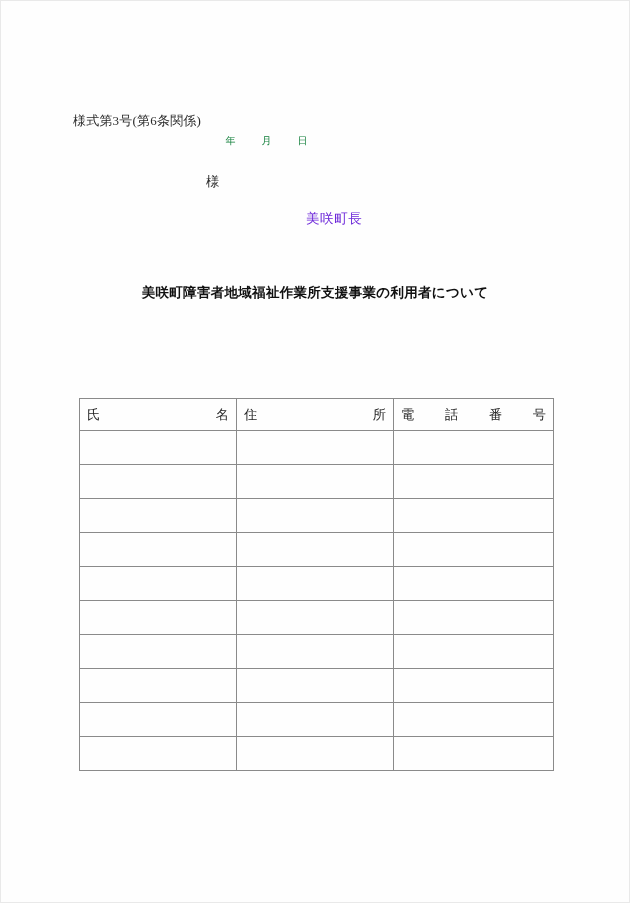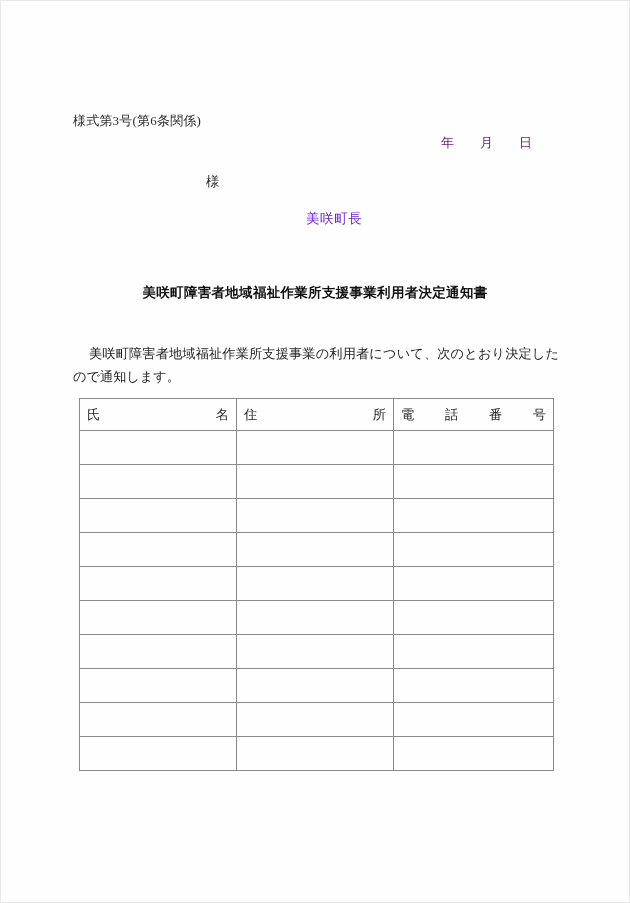--- a/index.html
+++ b/index.html
@@ -35,23 +35,23 @@
     color: #2a2a2a;
     margin-top: 33px;
   }
 
   
   .date-line {
     position: absolute;
     left: 0;
     right: 97px;
     top: 133px;
-    text-align: right;
-    font-size: 13px;
-    color: #701a75;
+    text-align: center;
+    font-size: 10px;
+    color: #15803d;
     white-space: nowrap;
   }
   .date-line .dchar { display: inline-block; }
   .date-line .dchar + .dchar { margin-left: 26px; }
 
   
   .addressee {
     position: absolute;
     left: 205px;
     top: 172px;
@@ -145,23 +145,22 @@
   <div class="form-number">様式第3号(第6条関係)</div>
 
   <div class="date-line">
     <span class="dchar">年</span><span class="dchar">月</span><span class="dchar">日</span>
   </div>
 
   <div class="addressee">様</div>
 
   <div class="signer">美咲町長</div>
 
-  <div class="doc-title">美咲町障害者地域福祉作業所支援事業利用者決定通知書</div>
-
-  <div class="body-text">美咲町障害者地域福祉作業所支援事業の利用者について、次のとおり決定したので通知します。</div>
+  <div class="doc-title">美咲町障害者地域福祉作業所支援事業の利用者について</div>
+
 
   <table class="form-table">
     <colgroup>
       <col class="c-name">
       <col class="c-addr">
       <col class="c-tel">
     </colgroup>
     <thead>
       <tr>
         <th>

